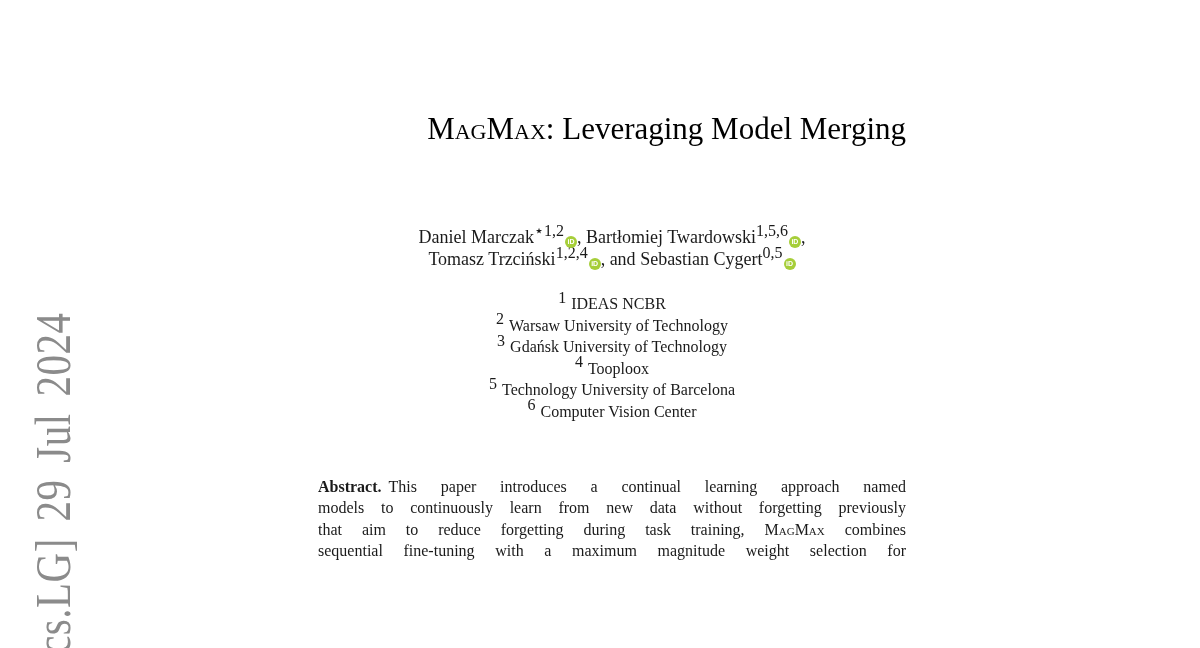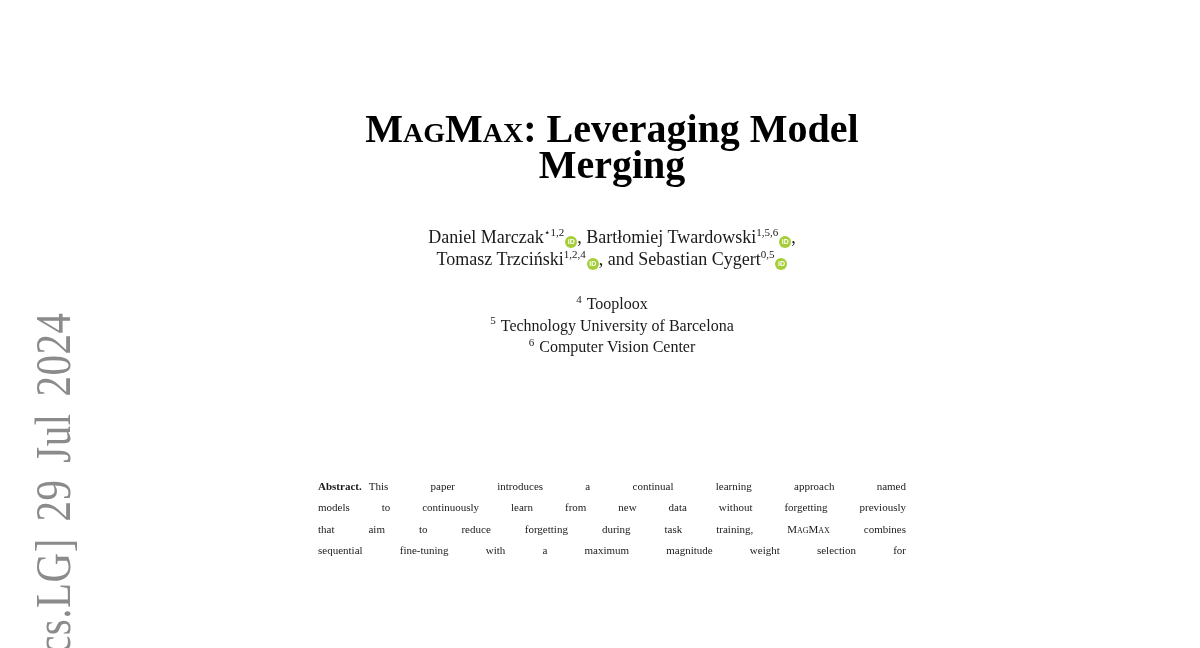--- a/index.html
+++ b/index.html
@@ -11,64 +11,67 @@
   
   .watermark {
     position:absolute; left:22px; top:668px;
     transform:rotate(-90deg) scaleY(1.25); transform-origin:0 0;
     font-size:41px; color:#8b8b8b; white-space:nowrap;
     word-spacing:6px; letter-spacing:0.5px;
   }
   .content { position:absolute; left:318px; top:0; width:588px; }
   .title {
     position:absolute; top:111px; left:0; width:100%;
-    margin:0; text-align:center; font-size:40px; font-weight:bold;
+    margin:0; text-align:right; font-size:31px; font-weight:normal;
     line-height:36px; color:#000000;
   }
   .t-line { display:block; }
   .sc { font-variant:small-caps; }
   .authors {
     position:absolute; top:226px; left:0; width:100%;
     text-align:center; font-size:18px; line-height:22px;
   }
   .auth-line { display:block; }
-  .authors sup, .affils sup { font-size:11px; line-height:0; }
+  .authors sup, .affils sup { font-size:16px; line-height:0; }
   .orcid {
     display:inline-block; width:12px; height:12px; border-radius:50%;
     background:#a6ce39; color:#ffffff; font-family:"Liberation Sans","DejaVu Sans",sans-serif;
     font-size:7px; font-weight:bold; line-height:12px; text-align:center;
     vertical-align:baseline; transform:translateY(1px); margin-left:1px;
   }
   .affils {
     position:absolute; top:293px; left:0; width:100%;
     text-align:center; font-size:16px; line-height:21.5px;
   }
   .affil-line { display:block; }
   .affil-line sup { margin-right:5px; }
   .abstract {
     position:absolute; top:476px; left:0; width:588px;
-    font-size:11px; line-height:21.4px;
+    font-size:16px; line-height:21.4px;
   }
   .abs-line { text-align:justify; text-align-last:justify; }
   .abs-label { padding-right:7px; }
 </style>
 </head>
 <body>
 
 <div class="page">
   <div class="watermark">[cs.LG] 29 Jul 2024</div>
   <div class="content">
     <h1 class="title">
       <span class="t-line" id="title-line1"><span class="sc">MagMax</span>: Leveraging Model Merging</span>
     </h1>
     <div class="authors" id="authors">
         <span class="auth-line"><span>Daniel Marczak</span><sup>⋆1,2</sup><span class="orcid">iD</span>, <span>Bartłomiej Twardowski</span><sup>1,5,6</sup><span class="orcid">iD</span>,</span>
         <span class="auth-line"><span>Tomasz Trzciński</span><sup>1,2,4</sup><span class="orcid">iD</span>, and <span>Sebastian Cygert</span><sup>0,5</sup><span class="orcid">iD</span></span>
       </div>
     <div class="affils" id="affils">
+        <span class="affil-line"><sup>1</sup><span>IDEAS NCBR</span></span>
+        <span class="affil-line"><sup>2</sup><span>Warsaw University of Technology</span></span>
+        <span class="affil-line"><sup>3</sup><span>Gdańsk University of Technology</span></span>
         <span class="affil-line"><sup>4</sup><span>Tooploox</span></span>
         <span class="affil-line"><sup>5</sup><span>Technology University of Barcelona</span></span>
         <span class="affil-line"><sup>6</sup><span>Computer Vision Center</span></span>
       </div>
     <div class="abstract" id="abstract">
         <div class="abs-line"><b class="abs-label">Abstract.</b>This paper introduces a continual learning approach named</div>
         <div class="abs-line">models to continuously learn from new data without forgetting previously</div>
         <div class="abs-line">that aim to reduce forgetting during task training, <span class="sc">MagMax</span> combines</div>
         <div class="abs-line">sequential fine-tuning with a maximum magnitude weight selection for</div>
       </div>

